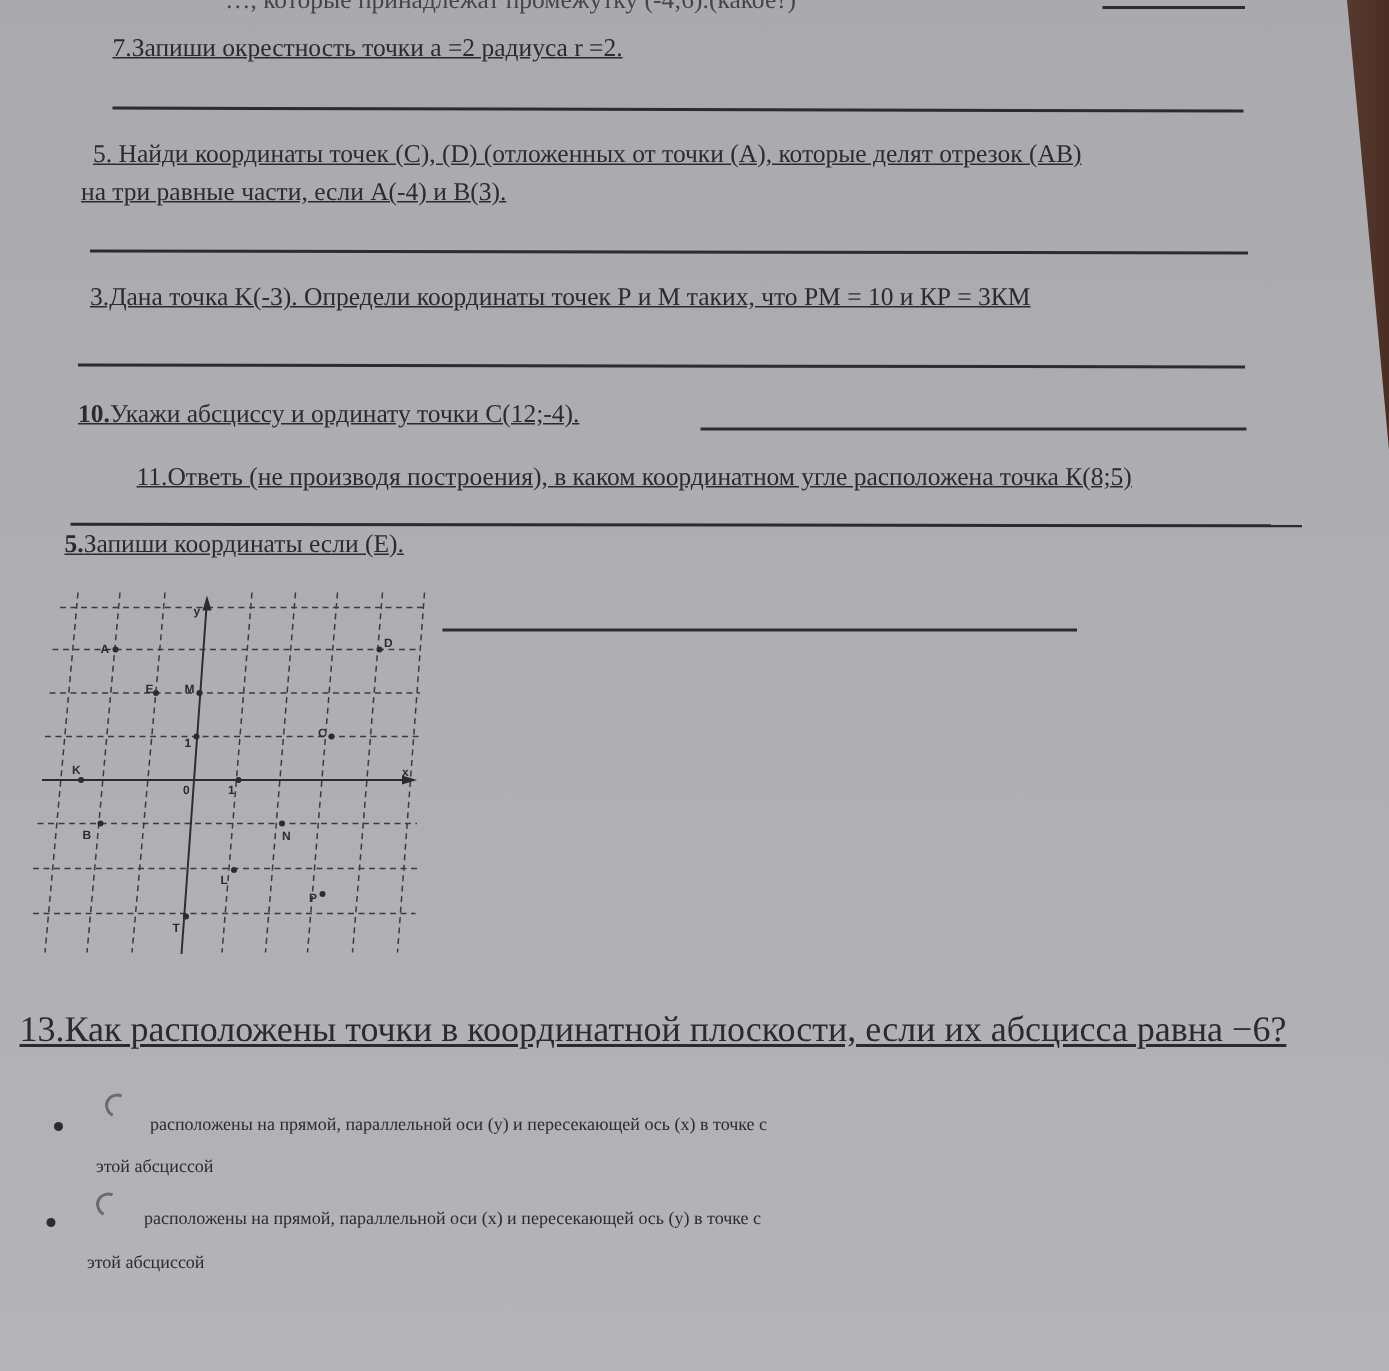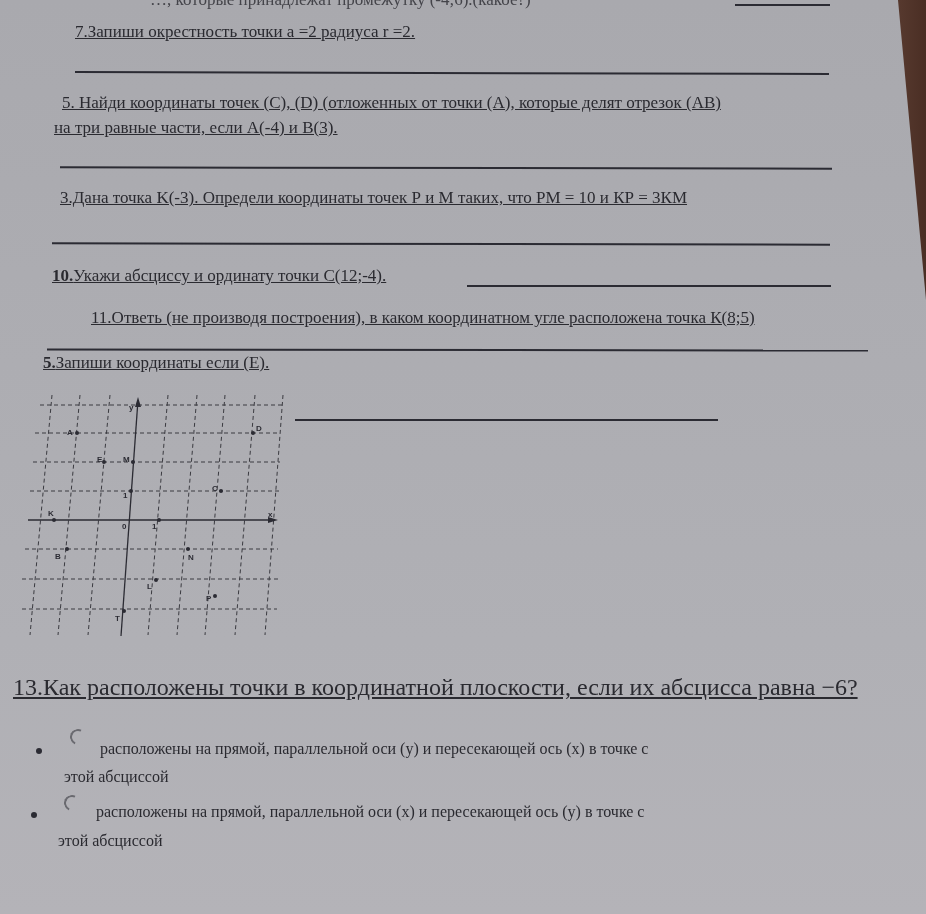--- a/index.html
+++ b/index.html
@@ -24,21 +24,21 @@
     white-space:nowrap;
   }
   .q { position:absolute; font-size:17px; white-space:nowrap;text-decoration:underline; }
   .q b { font-weight:bold; }
   .line {
     position:absolute; height:1.5px; background:#2b2b33;
   }
   .grid-wrap { position:absolute; left:0; top:0; }
   .q13 { font-size:24px; }
   .opt {
-    position:absolute; font-size:16px; line-height:30px;
+    position:absolute; font-size:12px; line-height:30px;
   }
   .bullet {
     position:absolute; width:6px; height:6px; border-radius:50%; background:#2b2b33;
   }
   .radio {
     position:absolute; width:12px; height:12px; border-radius:50%;
     border:2px solid #6a6a70; border-right-color:transparent; border-bottom-color:transparent;
     transform:rotate(-20deg);
   }
 </style>

